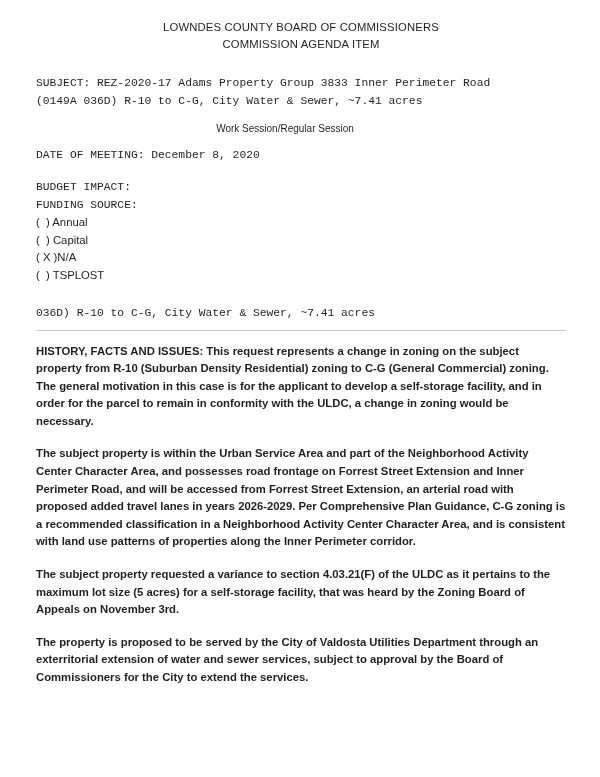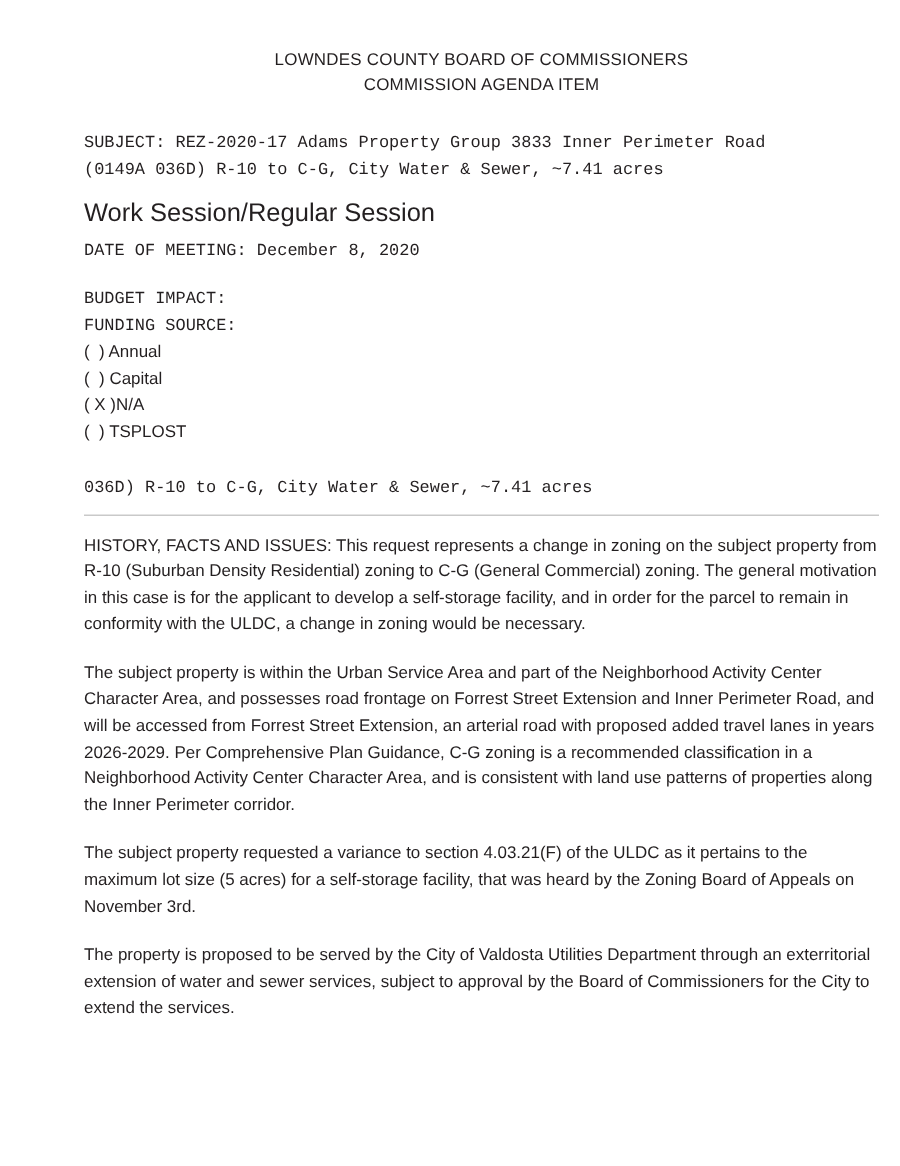--- a/index.html
+++ b/index.html
@@ -18,23 +18,22 @@
     position: relative;
     width: 600px;
     height: 777px;
     padding: 0;
     box-sizing: border-box;
     background: #ffffff;
   }
   .content {
     position: absolute;
     left: 36px;
-    top: 32px;
+    top: 19px;
     width: 530px;
-    margin-left: 20px;
   }
   .header-block {
     text-align: center;
     margin-bottom: 22px;
   }
   .header-line {
     font-size: 11.3px;
     letter-spacing: 0.15px;
     line-height: 17px;
     color: #231f20;
@@ -42,23 +41,23 @@
   .subject-block {
     margin-bottom: 4px;
   }
   .line {
     font-size: 11.3px;
     line-height: 17.5px;
     color: #231f20;
     font-family: Liberation Mono, monospace;
   }
   .session-line {
-    text-align: left;
+    text-align: center;
     padding-right: 32px;
-    font-size: 17px;
+    font-size: 10px;
     line-height: 17.5px;
     margin-top: 10px;
     margin-bottom: 9px;
   }
   .gap-md { height: 15px; }
   .gap-lg { height: 19px; }
   .funding-list {
     margin: 0;
     padding: 0;
     list-style: none;
@@ -76,21 +75,21 @@
   }
   .para {
     font-size: 11.3px;
     line-height: 17.6px;
     text-align: left;
     color: #231f20;
     margin: 0;
   }
   .para + .para { margin-top: 15px; }
   .action-block { margin-top: 2px; }
-  .history-block { margin-top: 12px; }
+  .history-block { margin-top: 12px; font-weight: bold; }
 </style>
 </head>
 <body>
 
 <div class="page">
   <div class="content">
 
     <div class="header-block">
       <div class="header-line">LOWNDES COUNTY BOARD OF COMMISSIONERS</div>
       <div class="header-line">COMMISSION AGENDA ITEM</div>

